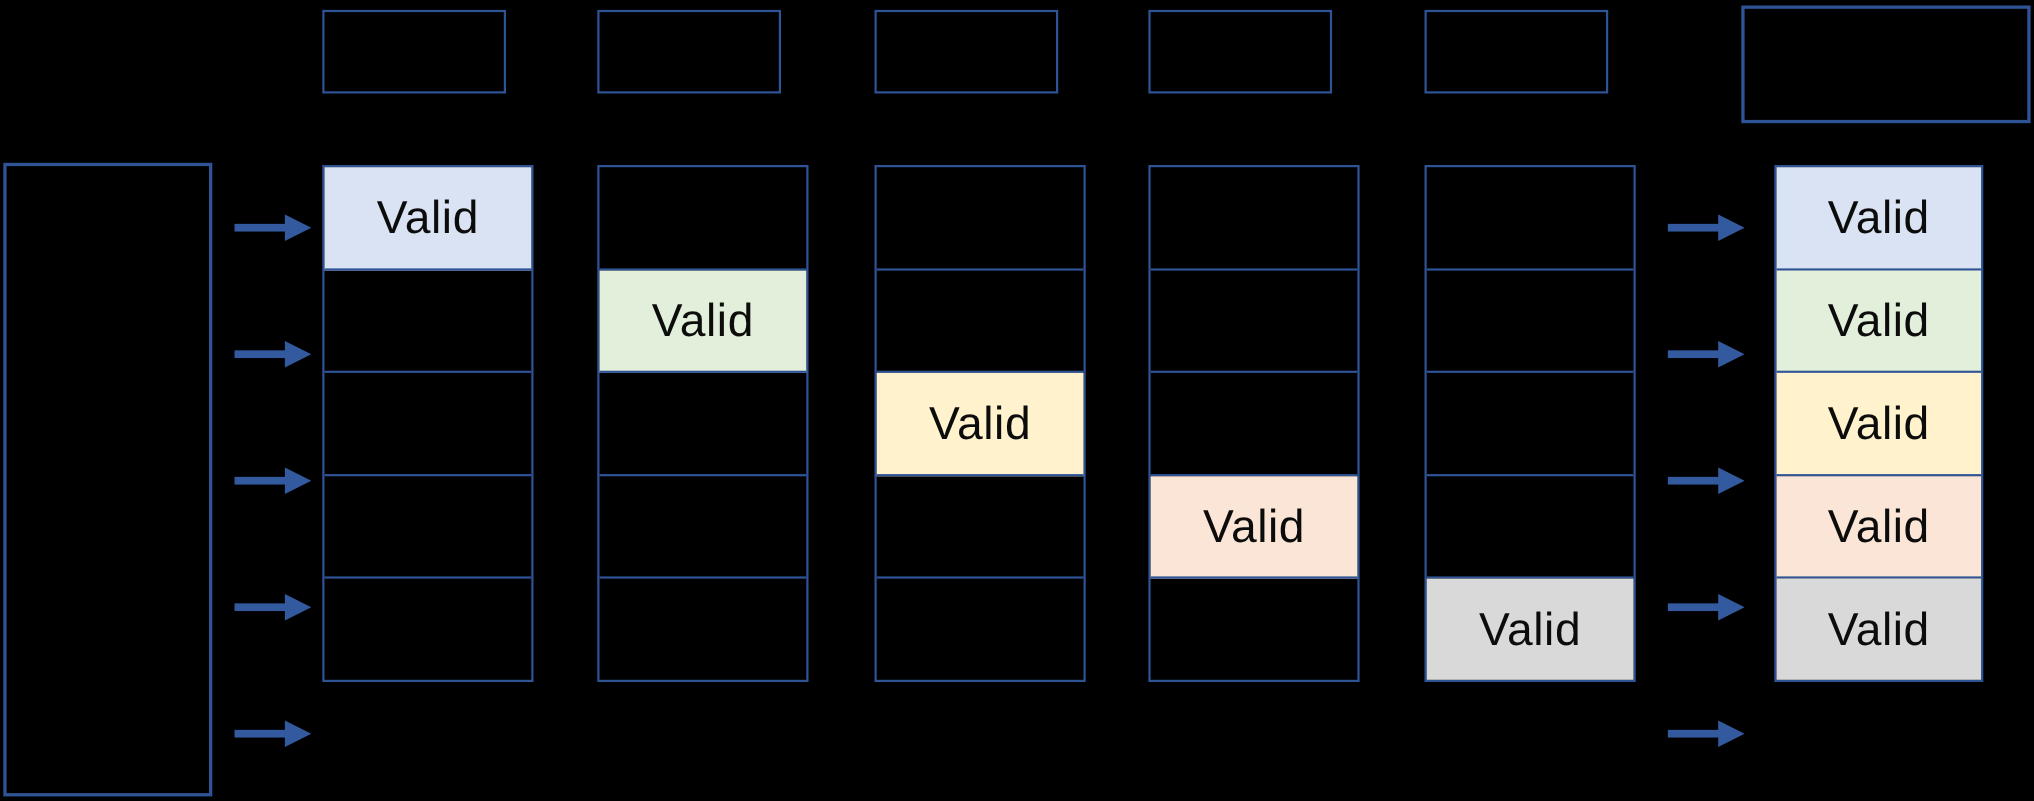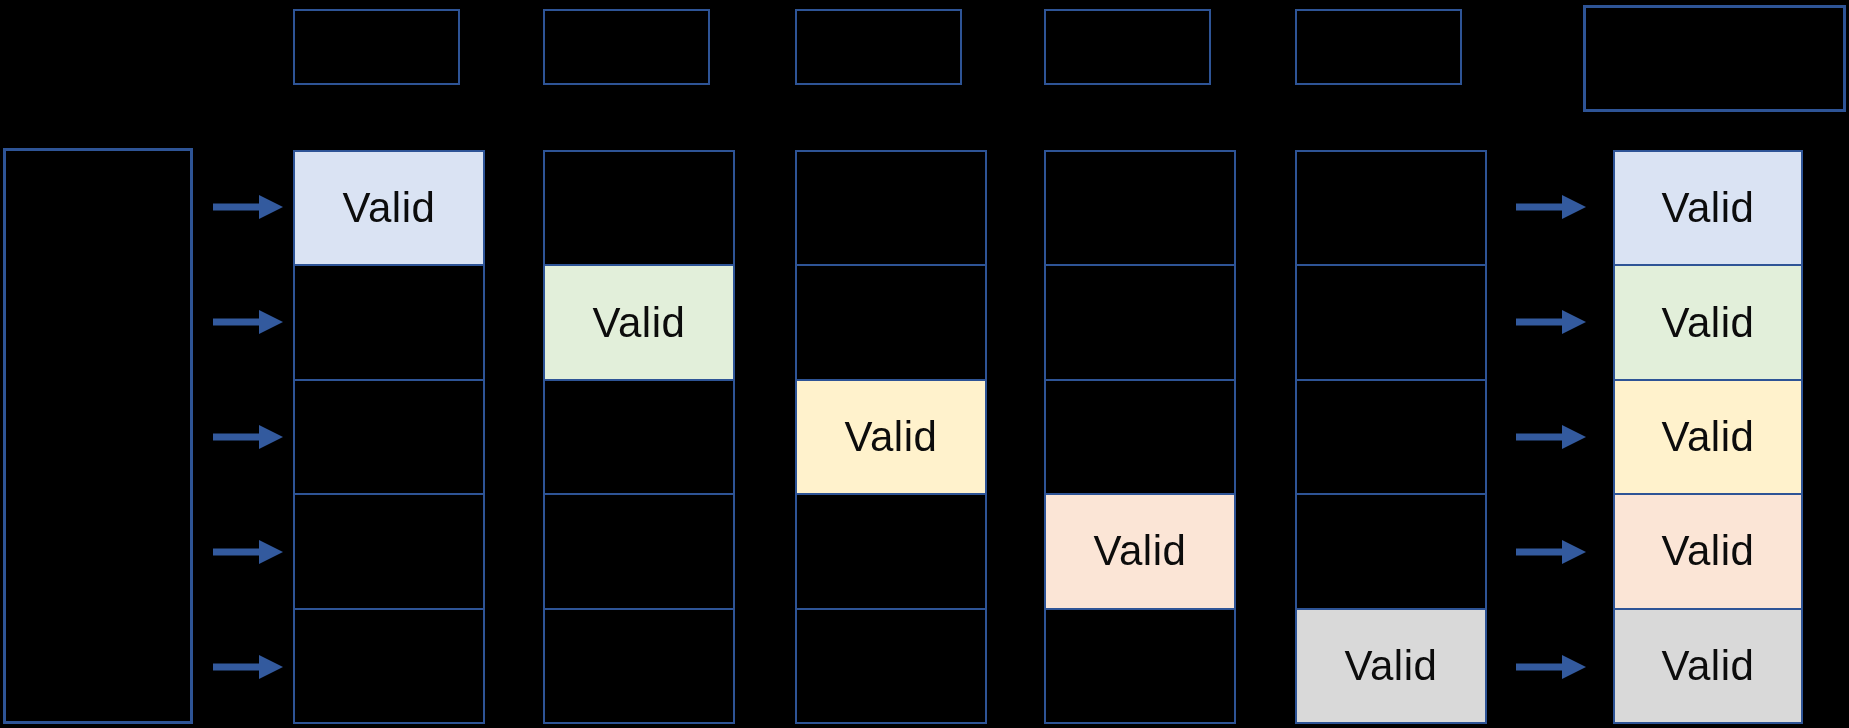--- a/index.html
+++ b/index.html
@@ -13,21 +13,21 @@
   .tbox{
     position:absolute;top:9px;height:76px;width:167px;
     border:2px solid #2e5496;box-sizing:border-box;background:transparent;
   }
   .tbox.large{top:5px;left:1583px;width:263px;height:107px;border-width:3px;}
   .leftbox{
     position:absolute;left:3px;top:148px;width:190px;height:576px;
     border:3px solid #2e5496;box-sizing:border-box;background:transparent;
   }
   .col{
-    position:absolute;top:150px;height:574px;width:192px;
+    position:absolute;top:150px;height:470px;width:192px;
     border:2px solid #2e5496;box-sizing:border-box;
     display:flex;flex-direction:column;
   }
   .col.rescol{left:1613px;width:190px;}
   .cell{
     flex:1;display:flex;align-items:center;justify-content:center;
     font-size:42px;color:#0c0c0c;letter-spacing:0.5px;
     border-bottom:2px solid #2e5496;box-sizing:border-box;
     background:transparent;
   }

